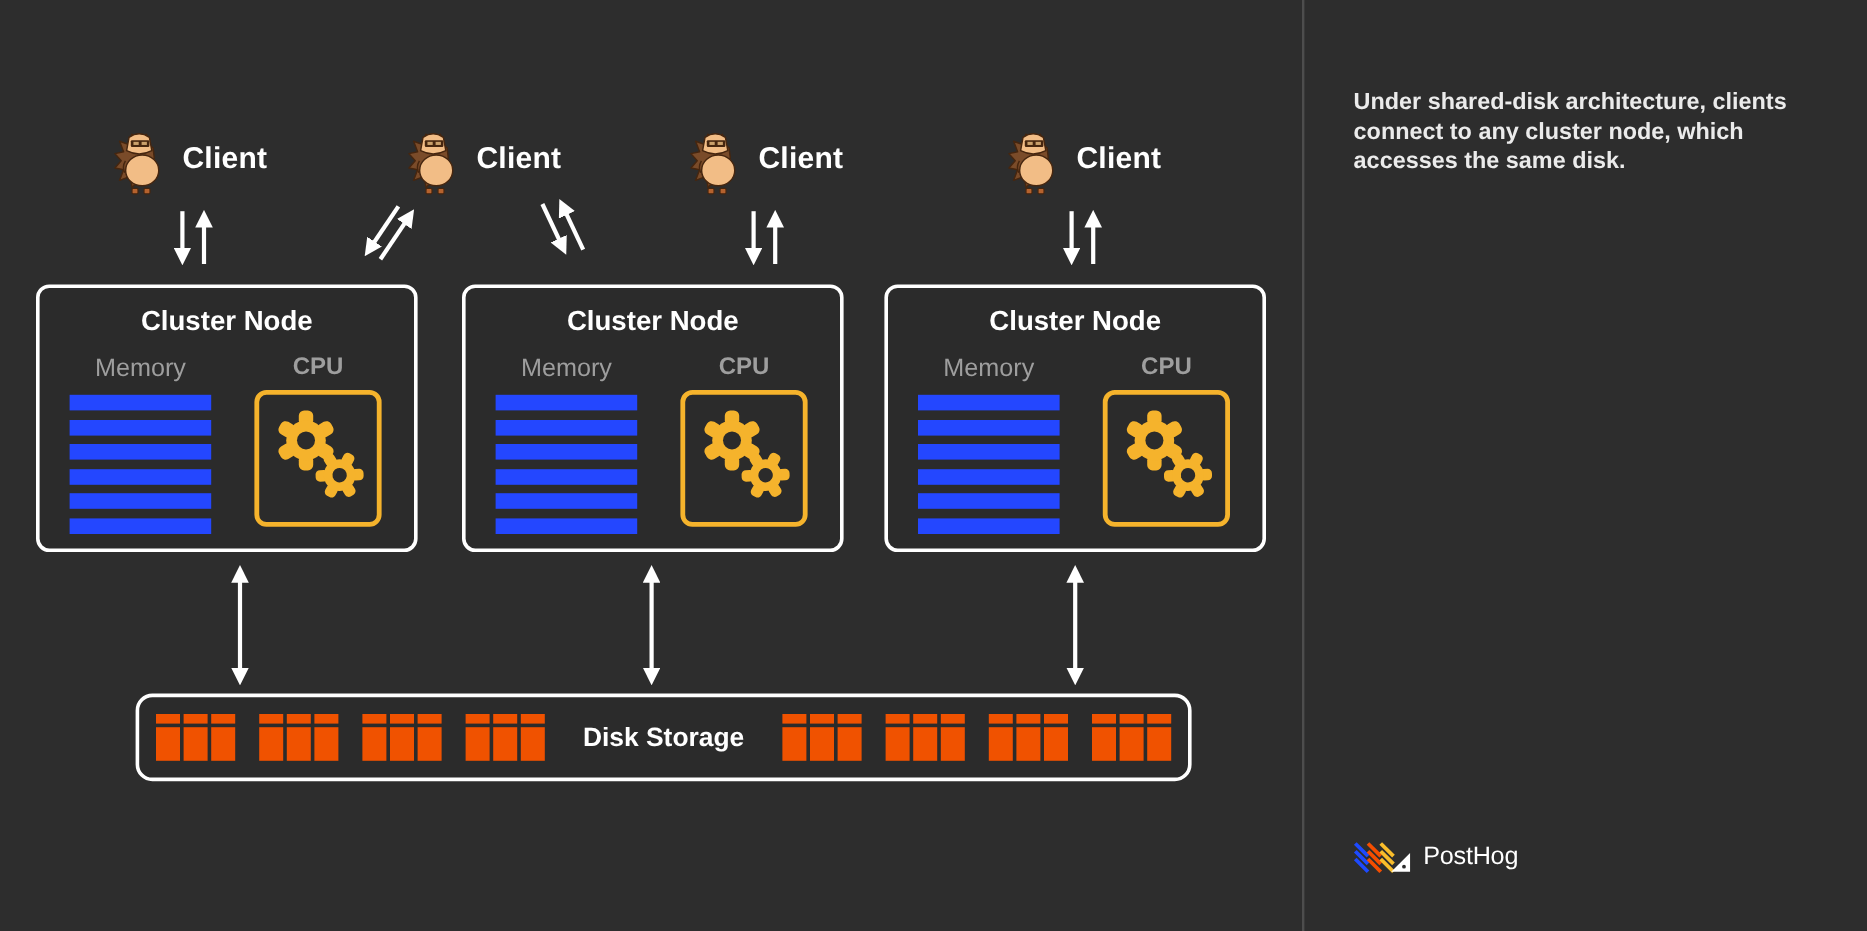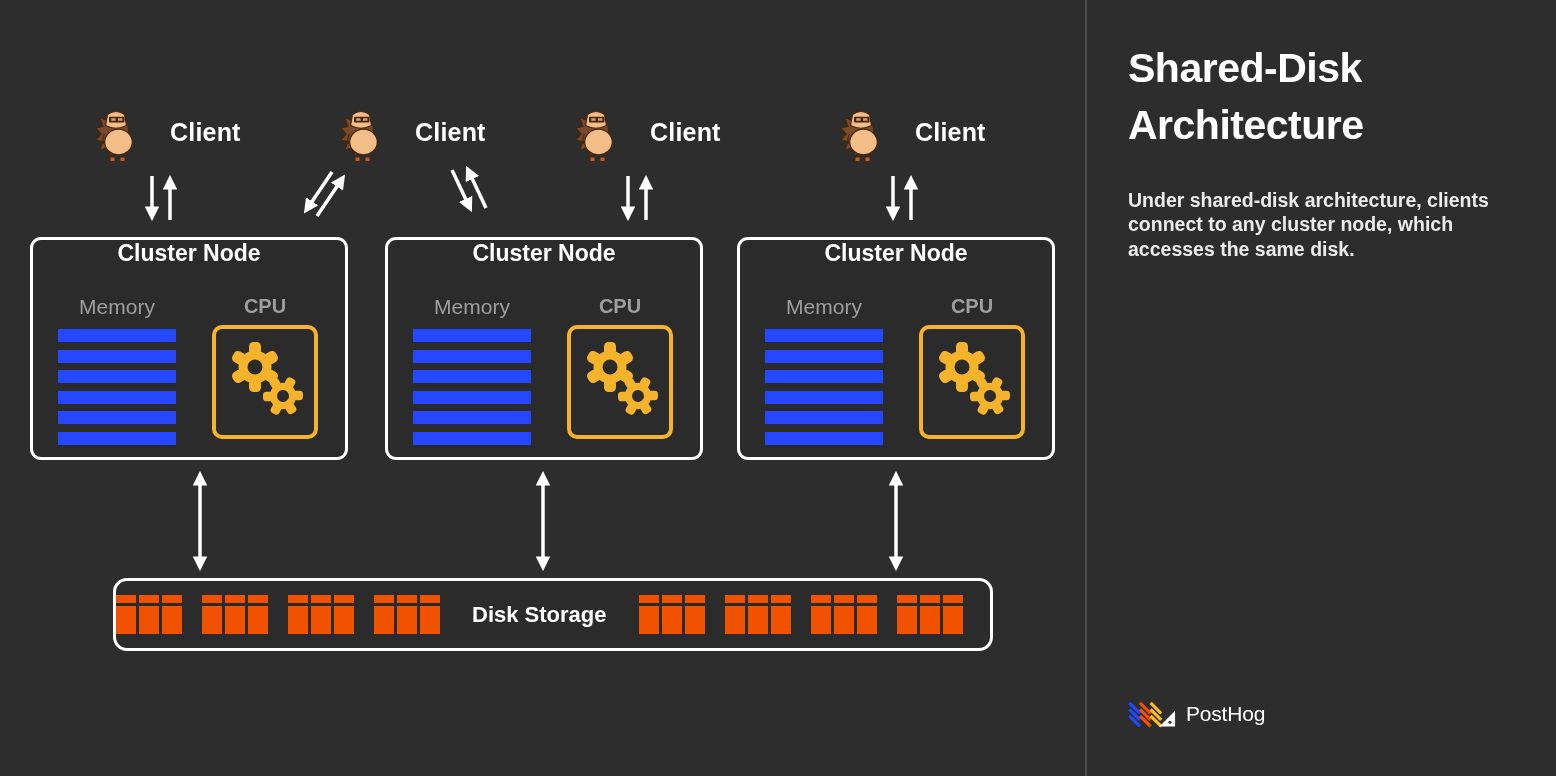--- a/index.html
+++ b/index.html
@@ -7,47 +7,47 @@
     --text_white:#ffffff; --label_gray:#9e9e9e; --body_text:#ebebeb;
     --memory_blue:#2447ff; --cpu_yellow:#f5b32c; --disk_orange:#f05200;
     --divider_gray:#4d4d4d; --logo_blue:#1d4aff; --logo_orange:#f54e00; --logo_yellow:#f9bd2b;
   }
   *{margin:0;padding:0;box-sizing:border-box}
   html,body{background:#1a1a1a}
   body{font-family:"Liberation Sans",sans-serif}
   .canvas{position:relative;width:1556px;height:776px;background:var(--canvas_bg);overflow:hidden}
 
   
-  .client{position:absolute;top:100px;display:flex;align-items:center;gap:29px;height:64px}
+  .client{position:absolute;top:100px;display:flex;align-items:center;gap:11px;height:64px}
   .client .hog{width:46px;height:62px;flex:0 0 auto}
   .client .client-label{color:var(--text_white);font-weight:bold;font-size:25px;letter-spacing:.2px}
 
   
   .arrows{position:absolute;left:0;top:0;width:1085px;height:776px;pointer-events:none}
   .arrows line{stroke:#fff;stroke-width:3.5px}
 
   
   .node{position:absolute;top:237px;width:318px;height:223px;background:var(--node_bg);
         border:3px solid var(--border_white);border-radius:11px}
-  .node-title{margin-top:0;text-align:center;color:var(--text_white);font-weight:bold;font-size:23px}
+  .node-title{margin-top:14px;text-align:center;color:var(--text_white);font-weight:bold;font-size:23px}
   .mem-label{position:absolute;left:25px;top:55px;width:118px;text-align:center;
              color:var(--label_gray);font-weight:normal;font-size:21px}
   .cpu-label{position:absolute;left:179px;top:55px;width:106px;text-align:center;
              color:var(--label_gray);font-weight:bold;font-size:20px}
   .mem-bars{position:absolute;left:25px;top:89px;width:118px}
   .mem-bar{height:13px;background:var(--memory_blue);margin-bottom:7.5px}
   .cpu-box{position:absolute;left:179px;top:85px;width:106px;height:114px;
            border:4.5px solid var(--cpu_yellow);border-radius:10px;
            display:flex;align-items:center;justify-content:center}
   .cpu-box svg{width:86px;height:86px}
 
   
   .disk-row{position:absolute;left:113px;top:578px;width:880px;height:73px;
             border:3px solid var(--border_white);border-radius:14px;background:var(--node_bg);
-            display:flex;align-items:center;gap:20px}
+            display:flex;align-items:center;justify-content:center;gap:20px}
   .disk-group{display:flex;gap:3px;flex:0 0 auto}
   .disk-unit{width:20px;display:flex;flex-direction:column;gap:3px}
   .disk-unit .cap{height:8px;background:var(--disk_orange)}
   .disk-unit .block{height:28px;background:var(--disk_orange)}
   .disk-label{color:var(--text_white);font-weight:bold;font-size:22px;margin:0 12px;white-space:nowrap}
 
   
   .divider{position:absolute;left:1085px;top:0;width:2px;height:776px;background:var(--divider_gray)}
   .panel{position:absolute;left:1128px;top:40px;width:392px}
   .panel-title{color:var(--text_white);font-weight:bold;font-size:41px;line-height:1.4;
@@ -336,21 +336,20 @@
       <div class="disk-unit">
           <div class="cap"></div>
           <div class="block"></div>
         </div>
     </div>
   </div>
 
   <div class="divider"></div>
 
   <aside class="panel">
-    <h1 class="panel-title">Shared-Disk Architecture</h1>
     <div class="panel-copy">
       <p>Under shared-disk architecture, clients connect to any cluster node, which accesses the same disk.</p>
     </div>
   </aside>
 
   <div class="brand">
     <svg viewBox="0 0 52 34">
       <g stroke="#1d4aff" stroke-width="3.4">
         <line x1="1.5" y1="5.5" x2="13" y2="17"></line>
         <line x1="1.5" y1="12.5" x2="13" y2="24"></line>

